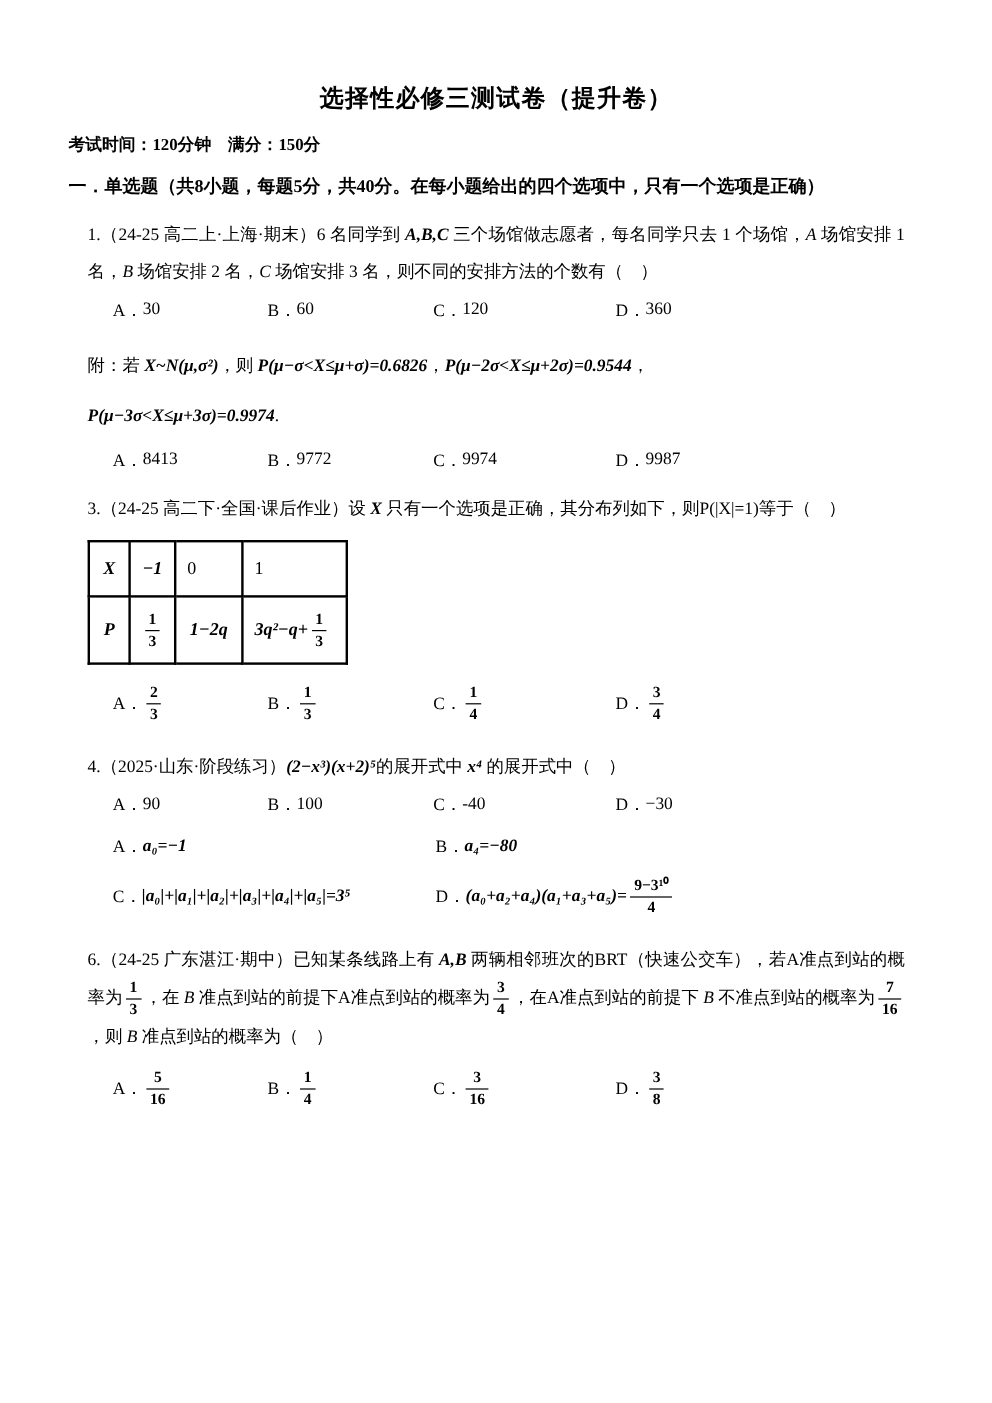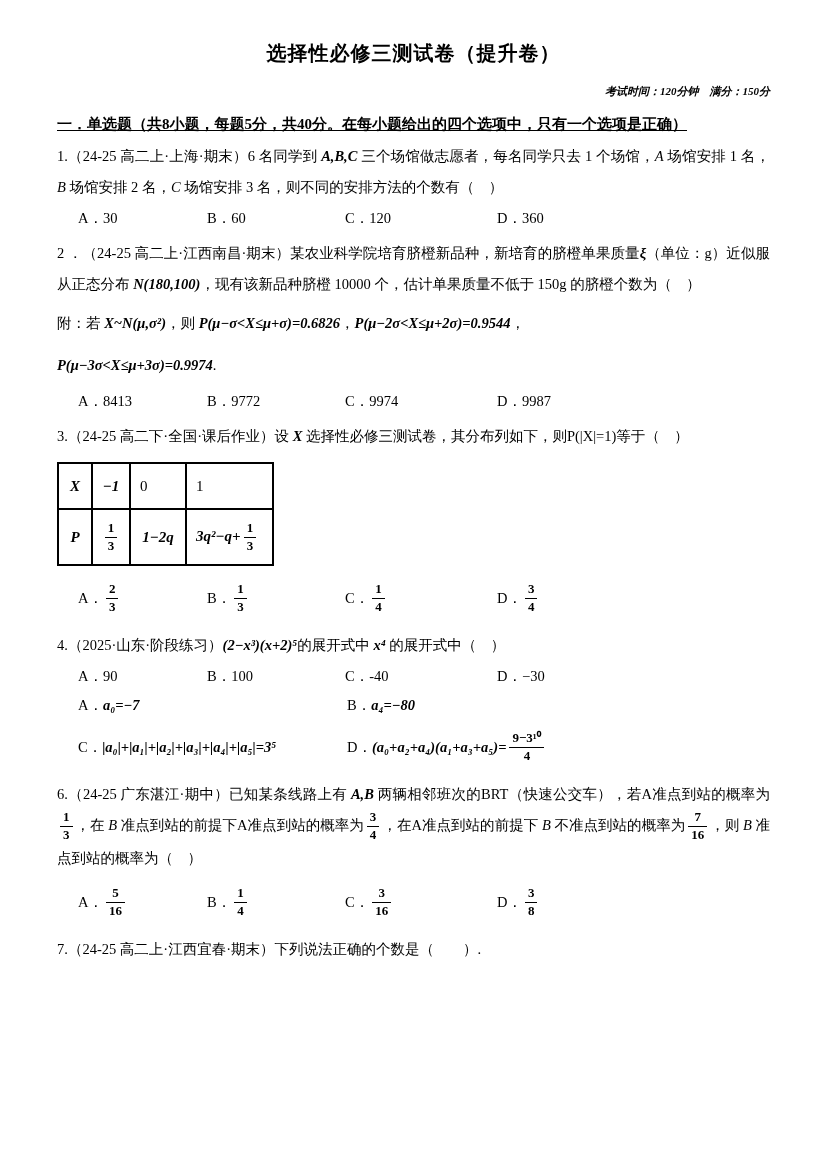--- a/index.html
+++ b/index.html
@@ -1,24 +1,24 @@
 <!DOCTYPE html>
 <html><head>
 <meta charset="utf-8">
 <style>
   html,body{margin:0;padding:0;background:#ffffff;}
   body{
     width:827px;height:1169px;overflow:hidden;
     font-family:"Liberation Serif","DejaVu Serif",serif;
     color:#000;
   }
-  .page{box-sizing:border-box;width:827px;height:835px;padding:40px 57px 0 57px;}
+  .page{box-sizing:border-box;width:827px;height:835px;padding:68px 57px 0 57px;}
   .title{font-size:20px;font-weight:bold;text-align:center;margin:0 0 0 0;letter-spacing:1px;}
-  .subtitle{font-size:11px;font-weight:bold;text-align:right;margin:17px 0 0 0;font-style:italic;}
-  .section{font-size:15px;font-weight:bold;margin:16px 0 0 0;text-decoration:underline;}
+  .subtitle{font-size:14px;font-weight:bold;text-align:left;margin:17px 0 0 0;}
+  .section{font-size:15px;font-weight:bold;margin:16px 0 0 0;}
   .stem{font-size:14.5px;line-height:31px;text-align:justify;margin:7px 0 2px 0;}
   .stem.tall{line-height:42px;margin-top:2px;}
   .mi{font-family:"Liberation Serif",serif;font-style:italic;}
   .mb{font-family:"Liberation Serif",serif;font-weight:normal;}
   .mbi{font-family:"Liberation Serif",serif;font-weight:bold;font-style:italic;}
   .opts{display:flex;align-items:center;font-size:14.5px;margin:6px 0 10px 0;padding-left:21px;}
   .opt{display:flex;align-items:center;}
   .o1{width:129px;}.o2{width:138px;}.o3{width:152px;}.o4{flex:1;}
   .ow1{width:269px;}.ow2{flex:1;}
   .opts.fr{min-height:44px;}
@@ -28,21 +28,21 @@
     font-size:13px;line-height:1.15;margin:0 3px;
   }
   .frac .fn{display:block;padding:0 3px 1px 3px;border-bottom:1.6px solid #000;}
   .frac .fd{display:block;padding:1px 3px 0 3px;}
   table.dist{border-collapse:collapse;table-layout:fixed;margin:10px 0 10px 0;}
   table.dist td{border:2px solid #000;font-size:15px;padding:0;}
   table.dist tr.r1 td{height:44px;}
   table.dist tr.r2 td{height:54px;}
   td.c{text-align:center;}
   td.l{text-align:left;padding-left:9px !important;}
-  .q{margin:0;}
+  .q{margin:16px;}
 </style>
 </head>
 <body>
 
 <div class="page">
 
   <div class="title">选择性必修三测试卷（提升卷）</div>
   <div class="subtitle">考试时间：120分钟　满分：150分</div>
   <div class="section">一．单选题（共8小题，每题5分，共40分。在每小题给出的四个选项中，只有一个选项是正确）</div>
 
@@ -62,21 +62,20 @@
           <span>120</span>
         </span>
       <span class="opt o4">
           <span>D．</span>
           <span>360</span>
         </span>
     </div>
   </div>
 
   <div class="q">
-    <p class="stem"><span>2 ．（24-25 高二上·江西南昌·期末）某农业科学院培育脐橙新品种，新培育的脐橙单果质量</span><span class="mbi">ξ</span><span>（单位：g）近似服从正态分布 </span><span class="mbi">N(180,100)</span><span>，现有该新品种脐橙 10000 个，估计单果质量不低于 150g 的脐橙个数为（　）</span></p>
     <p class="stem tall"><span>附：若 </span><span class="mbi">X~N(μ,σ²)</span><span>，则 </span><span class="mbi">P(μ−σ&lt;X≤μ+σ)=0.6826</span><span>，</span><span class="mbi">P(μ−2σ&lt;X≤μ+2σ)=0.9544</span><span>，</span><br><span class="mbi">P(μ−3σ&lt;X≤μ+3σ)=0.9974</span><span>.</span></p>
     <div class="opts">
       <span class="opt o1">
           <span>A．</span>
           <span>8413</span>
         </span>
       <span class="opt o2">
           <span>B．</span>
           <span>9772</span>
         </span>
@@ -85,21 +84,21 @@
           <span>9974</span>
         </span>
       <span class="opt o4">
           <span>D．</span>
           <span>9987</span>
         </span>
     </div>
   </div>
 
   <div class="q">
-    <p class="stem"><span>3.（24-25 高二下·全国·课后作业）设</span> <span class="mbi">X</span> <span>选择性必修三测试卷，其分布列如下，则</span><span class="mb">P(|X|=1)</span><span>等于（　）</span></p>
+    <p class="stem"><span>3.（24-25 高二下·全国·课后作业）设</span> <span class="mbi">X</span> <span>只有一个选项是正确，其分布列如下，则</span><span class="mb">P(|X|=1)</span><span>等于（　）</span></p>
     <table class="dist">
       <colgroup>
           <col style="width:34px">
           <col style="width:38px">
           <col style="width:56px">
           <col style="width:87px">
         </colgroup>
       <tbody>
         <tr class="r1">
           <td class="c"><span class="mbi">X</span></td>
@@ -166,21 +165,21 @@
           <span>D．</span>
           <span class="mb">−30</span>
         </span>
     </div>
   </div>
 
   <div class="q">
     <div class="opts">
       <span class="opt ow1">
           <span>A．</span>
-          <span class="mbi">a₀=−7</span>
+          <span class="mbi">a₀=−1</span>
         </span>
       <span class="opt ow2">
           <span>B．</span>
           <span class="mbi">a₄=−80</span>
         </span>
     </div>
     <div class="opts fr">
       <span class="opt ow1">
           <span>C．</span>
           <span class="mbi">|a₀|+|a₁|+|a₂|+|a₃|+|a₄|+|a₅|=3⁵</span>
@@ -223,17 +222,14 @@
       <span class="opt o4">
           <span>D．</span>
           <span class="frac">
             <span class="fn">3</span>
             <span class="fd">8</span>
           </span>
         </span>
     </div>
   </div>
 
-  <div class="q">
-    <p class="stem"><span>7.（24-25 高二上·江西宜春·期末）下列说法正确的个数是（　　）.</span></p>
-  </div>
 
 </div>
 
 </body></html>

